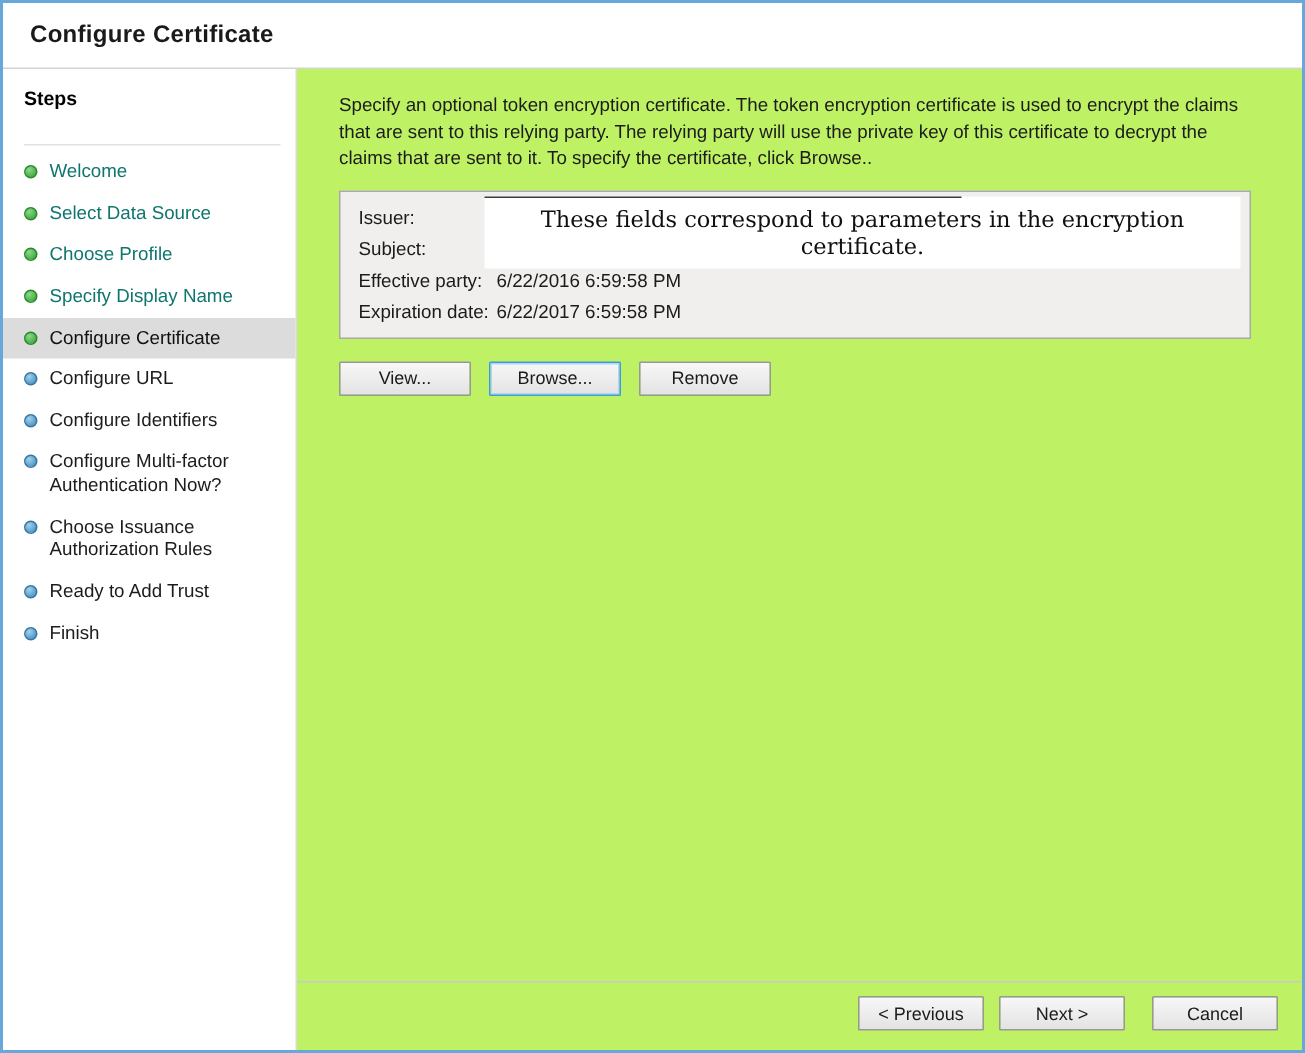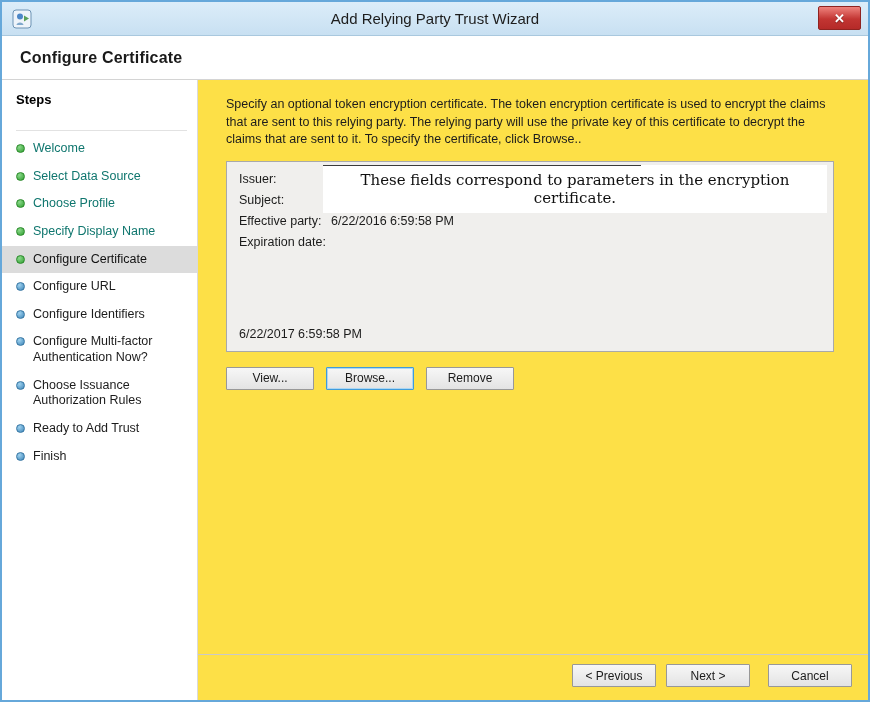--- a/index.html
+++ b/index.html
@@ -88,21 +88,21 @@
   .step.upcoming .dot {
     background: radial-gradient(circle at 35% 30%, #9fd2ef, #3c84b8);
     border: 1px solid #3676a3;
   }
   .step.done .step-label { color: #0f766e; }
   .step.current { background: #dcdcdc; }
   .step.current .step-label { color: #111; }
   
   .main {
     flex: 1; display: flex; flex-direction: column;
-    background: #fde047; min-width: 0;
+    background: #bef264; min-width: 0;
   }
   .content { padding: 16px 34px 0 28px; flex: 1; }
   .instructions {
     font-size: 12.5px; color: #1c1c1c; line-height: 1.4;
     margin-bottom: 12px;
   }
   .cert-box {
     position: relative;
     border: 1px solid #a9a9a9;
     padding: 10px 12px 8px 12px;
@@ -147,32 +147,20 @@
     padding: 0 16px 4px 0;
   }
   .footer .btn { min-width: 84px; }
   .footer .btn.cancel { margin-left: 8px; }
 </style>
 </head>
 <body>
 
 <div class="window">
 
-  <div class="titlebar">
-    <span class="app-icon">
-      <svg width="20" height="20" viewBox="0 0 20 20">
-        <rect x="1" y="1" width="18" height="18" rx="3" fill="#eef4fa" stroke="#6c93b4"></rect>
-        <circle cx="8" cy="7.5" r="3" fill="#4d87c7"></circle>
-        <path d="M4.5 16c0-3.4 7-3.4 7 0z" fill="#7fa8cc"></path>
-        <path d="M12 6.5l5 3-5 3z" fill="#5aa05a"></path>
-      </svg>
-    </span>
-    <span class="title">Add Relying Party Trust Wizard</span>
-    <div class="close-btn">✕</div>
-  </div>
 
   <div class="page-header">
     <h1>Configure Certificate</h1>
   </div>
 
   <div class="body-row">
 
     <div class="sidebar">
       <h2>Steps</h2>
       <div class="rule"></div>
@@ -235,21 +223,21 @@
             <span class="f-value"></span>
           </div>
           <div class="cert-row">
             <span class="f-label">Subject:</span>
             <span class="f-value"></span>
           </div>
           <div class="cert-row">
             <span class="f-label">Effective party:</span>
             <span class="f-value">6/22/2016 6:59:58 PM</span>
           </div>
-          <div class="cert-row" style="margin-bottom:2px;flex-direction:column;">
+          <div class="cert-row" style="margin-bottom:2px;">
             <span class="f-label">Expiration date:</span>
             <span class="f-value">6/22/2017 6:59:58 PM</span>
           </div>
           <div class="cert-annotation">These fields correspond to parameters in the encryption certificate.</div>
         </div>
 
         <div class="cert-actions">
           <button class="btn">View...</button>
           <button class="btn focused">Browse...</button>
           <button class="btn">Remove</button>

